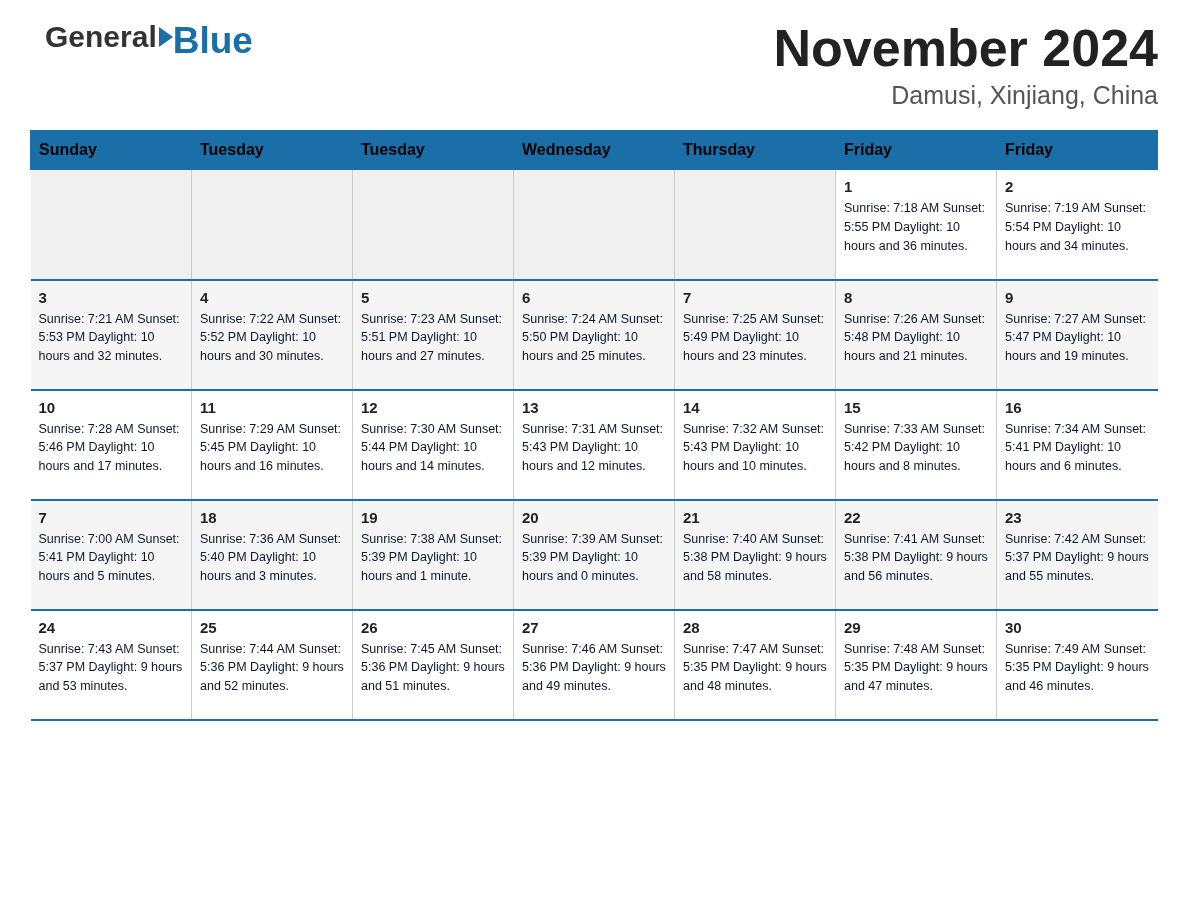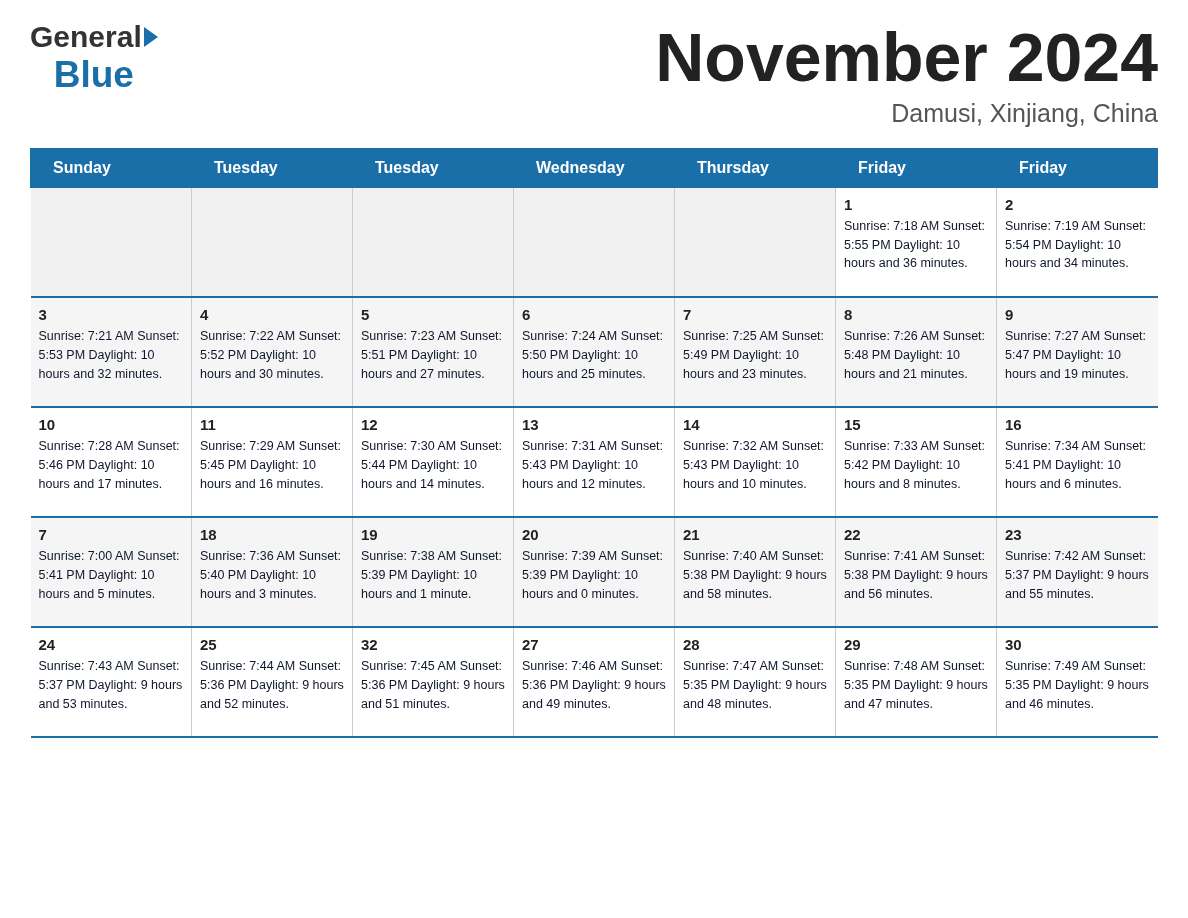--- a/index.html
+++ b/index.html
@@ -11,50 +11,51 @@
       padding: 20px 30px;
     }
     .header {
       display: flex;
       justify-content: space-between;
       align-items: flex-start;
       margin-bottom: 20px;
     }
     .logo {
       display: flex;
-      flex-direction: column;
-      align-items: center;
+      flex-direction: row;
+      align-items: flex-start;
+      margin-left: 15px;
     }
     .title-area {
       text-align: right;
     }
     .month-title {
-      font-size: 68px;
+      font-size: 52px;
       font-weight: bold;
       color: #222;
       line-height: 1.1;
     }
     .location {
       font-size: 25px;
       color: #555;
       margin-top: 4px;
     }
     table {
       width: 100%;
       border-collapse: collapse;
       table-layout: fixed;
     }
     thead tr {
       background-color: #1a6fa8;
     }
     thead th {
-      color: #ffffff;
+      color: #000000;
       font-size: 16px;
       font-weight: bold;
-      padding: 10px 22px;
+      padding: 10px 8px;
       text-align: left;
       border: 1px solid #1a6fa8;
     }
     tbody tr {
       border-bottom: 2px solid #1a6fa8;
     }
     tbody td {
       vertical-align: top;
       padding: 8px;
       font-size: 13px;
@@ -292,21 +293,21 @@
 Sunset: 5:37 PM
 Daylight: 9 hours and 53 minutes.</div>
         </td>
         <td>
           <div class="day-number">25</div>
           <div class="day-info">Sunrise: 7:44 AM
 Sunset: 5:36 PM
 Daylight: 9 hours and 52 minutes.</div>
         </td>
         <td>
-          <div class="day-number">32</div>
+          <div class="day-number">26</div>
           <div class="day-info">Sunrise: 7:45 AM
 Sunset: 5:36 PM
 Daylight: 9 hours and 51 minutes.</div>
         </td>
         <td>
           <div class="day-number">27</div>
           <div class="day-info">Sunrise: 7:46 AM
 Sunset: 5:36 PM
 Daylight: 9 hours and 49 minutes.</div>
         </td>

